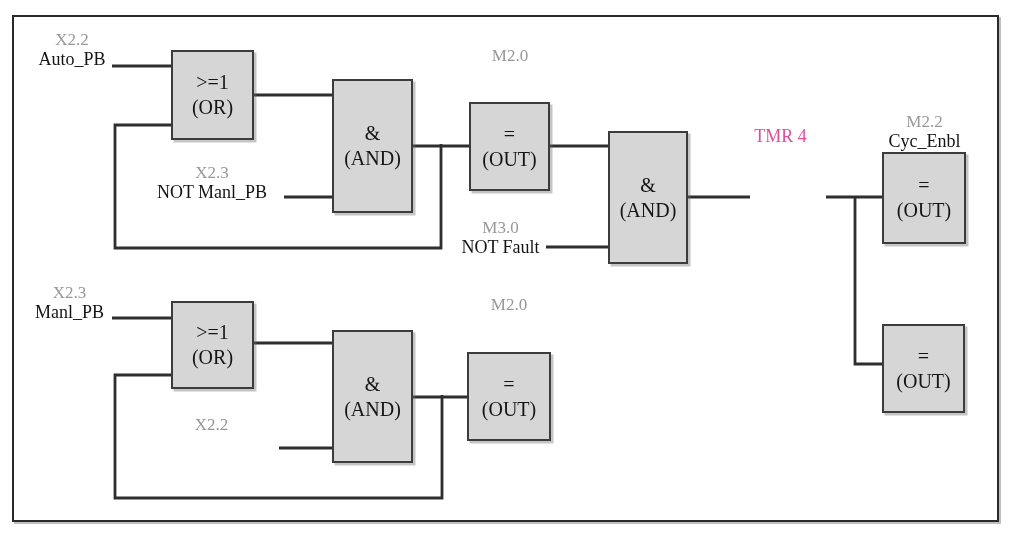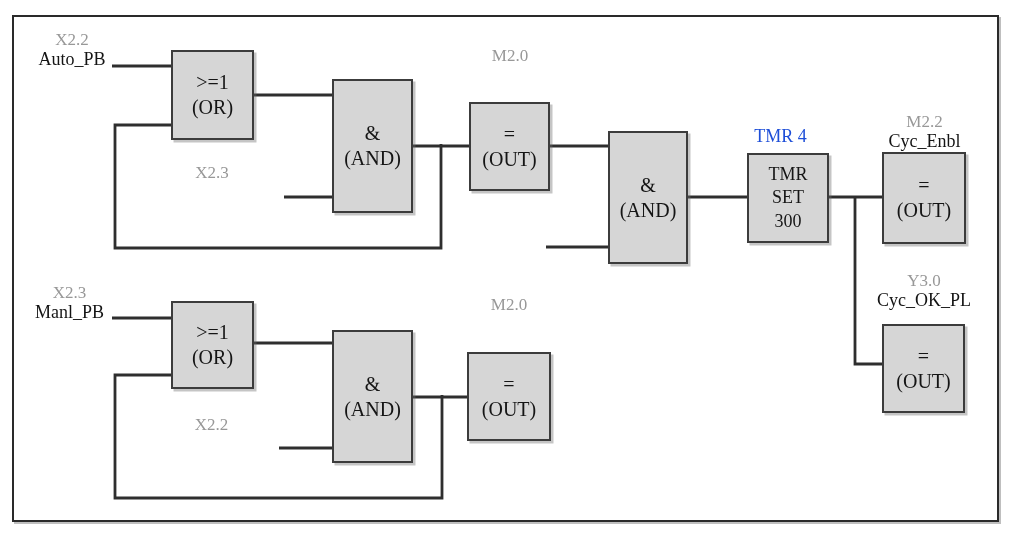--- a/index.html
+++ b/index.html
@@ -57,21 +57,21 @@
     position: absolute;
     text-align: center;
     line-height: 1.12;
     white-space: nowrap;
   }
   .addr { color: var(--address-text, #989898); font-size: 17px; }
   .sig  { color: var(--name-text, #141414); font-size: 18px; }
   .timer-title {
     position: absolute;
     font-size: 18px;
-    color: #1d4ed8;
+    color: #ec4899;
     text-align: center;
     white-space: nowrap;
   }
 </style>
 </head>
 <body>
 
 <div class="canvas">
 
   <div class="frame"></div>
@@ -107,25 +107,20 @@
   <div class="block" style="left:469px;top:102px;width:81px;height:89px">
     <div>=</div>
     <div>(OUT)</div>
   </div>
 
   <div class="block" style="left:608px;top:131px;width:80px;height:133px">
     <div>&amp;</div>
     <div>(AND)</div>
   </div>
 
-  <div class="block timer" style="left:747px;top:153px;width:82px;height:90px">
-    <div>TMR</div>
-    <div>SET</div>
-    <div>300</div>
-  </div>
 
   <div class="block" style="left:882px;top:152px;width:84px;height:92px">
     <div>=</div>
     <div>(OUT)</div>
   </div>
 
   <div class="block" style="left:882px;top:324px;width:83px;height:89px">
     <div>=</div>
     <div>(OUT)</div>
   </div>
@@ -145,38 +140,39 @@
     <div>(OUT)</div>
   </div>
 
   <div class="label" style="left:20px;top:30px;width:104px">
     <div class="addr">X2.2</div>
     <div class="sig">Auto_PB</div>
   </div>
 
   <div class="label" style="left:137px;top:163px;width:150px">
     <div class="addr">X2.3</div>
+    <div class="sig">NOT Manl_PB</div>
   </div>
 
   <div class="label" style="left:448px;top:46px;width:124px">
     <div class="addr">M2.0</div>
   </div>
 
+  <div class="label" style="left:443px;top:218px;width:115px">
+    <div class="addr">M3.0</div>
+    <div class="sig">NOT Fault</div>
+  </div>
 
   <div class="timer-title" style="left:733px;top:126px;width:95px">TMR 4</div>
 
   <div class="label" style="left:872px;top:112px;width:105px">
     <div class="addr">M2.2</div>
     <div class="sig">Cyc_Enbl</div>
   </div>
 
-  <div class="label" style="left:862px;top:271px;width:124px">
-    <div class="addr">Y3.0</div>
-    <div class="sig">Cyc_OK_PL</div>
-  </div>
 
   <div class="label" style="left:17px;top:283px;width:105px">
     <div class="addr">X2.3</div>
     <div class="sig">Manl_PB</div>
   </div>
 
   <div class="label" style="left:139px;top:415px;width:145px">
     <div class="addr">X2.2</div>
   </div>
 

